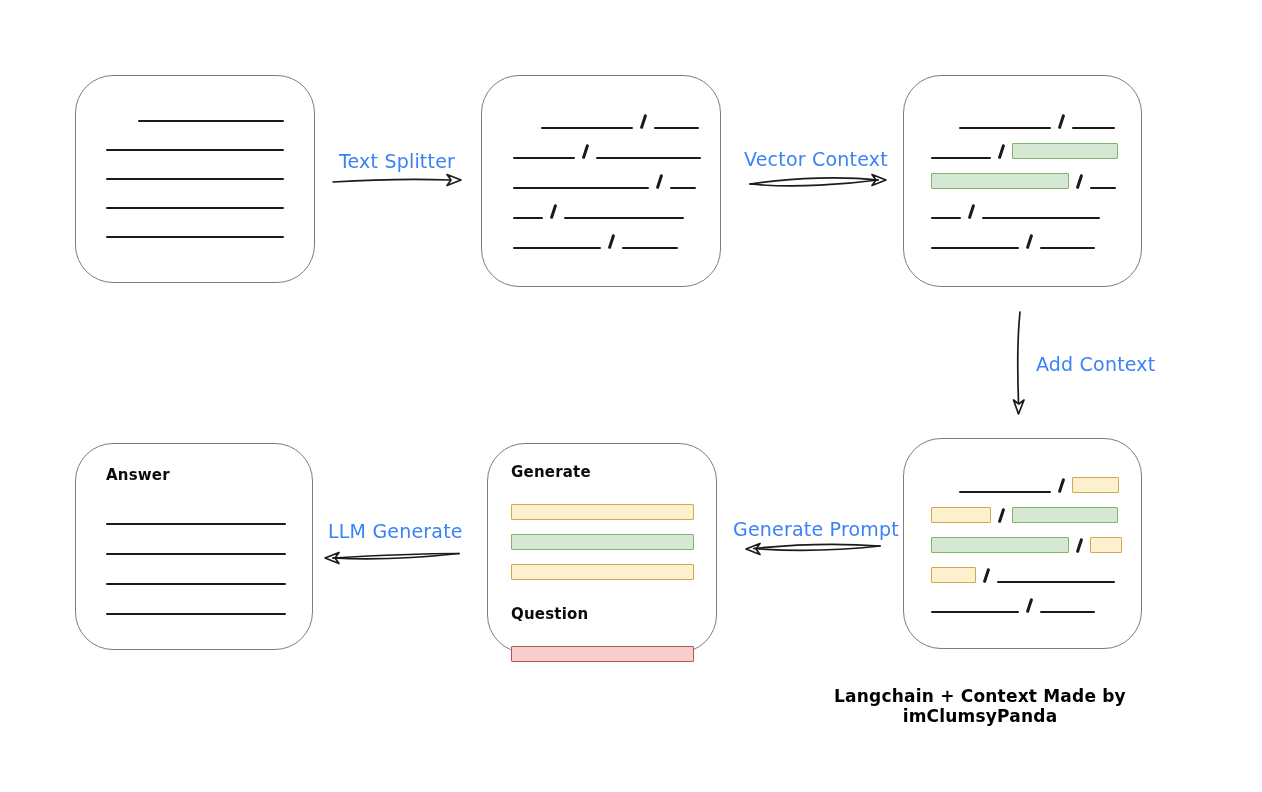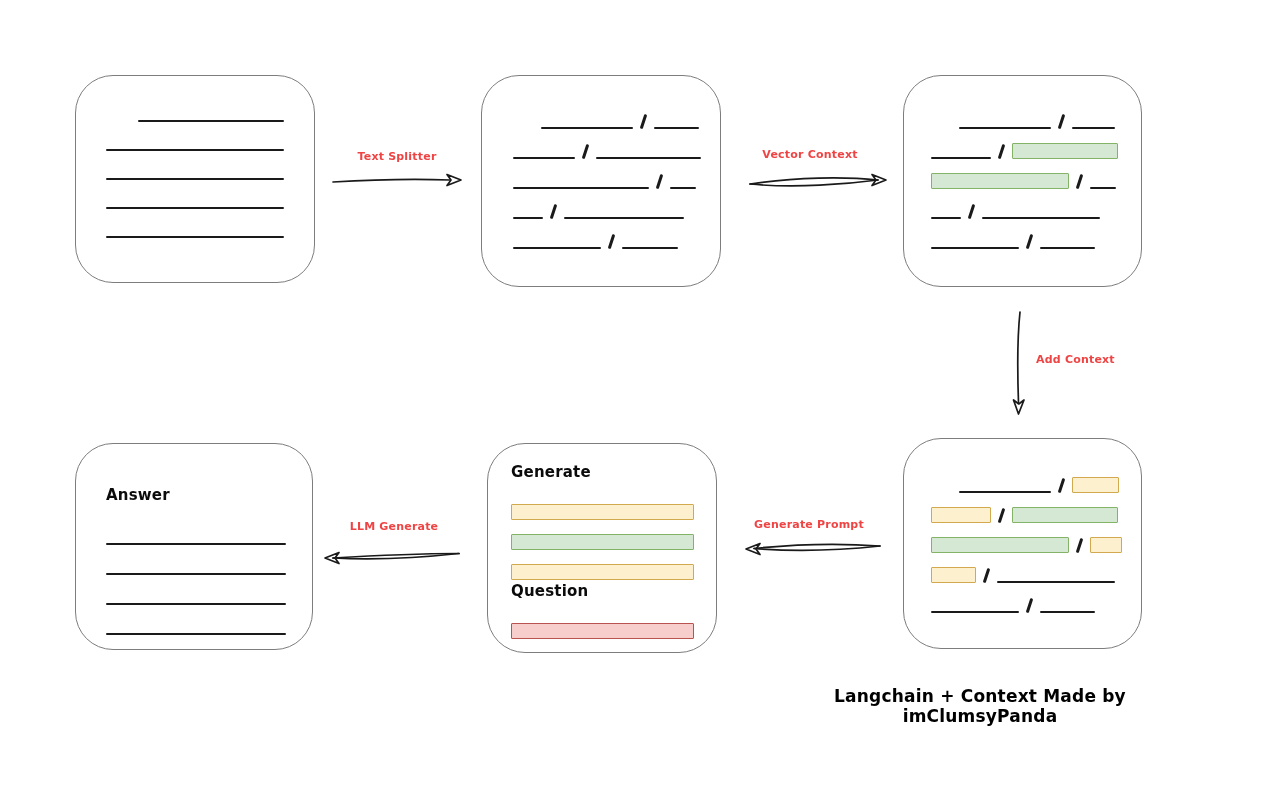--- a/index.html
+++ b/index.html
@@ -19,26 +19,26 @@
   .box-document .chunk-row { height:29px; }
   .hline { display:inline-block; height:1.8px; background:#1a1a1a; border-radius:1px; }
   .slash { display:inline-block; width:2.6px; height:15px; background:#1a1a1a; border-radius:1.3px;
            transform:rotate(18deg); margin:0 9px 0 9px; }
   .bar { display:inline-block; height:16px; border-radius:1px; }
   .bar.green  { background:#d5e8d4; border:1.6px solid #82b366; }
   .bar.yellow { background:#fdf0ce; border:1.6px solid #d2a94f; }
   .bar.red    { background:#f8cecc; border:1.6px solid #b85450; }
 
   .node-title { font-size:15px; font-weight:600; letter-spacing:.2px; color:#0b0b0b; }
-  .box-answer .node-title { margin-bottom:11px;margin-top:20px; }
+  .box-answer .node-title { margin-bottom:11px; }
   .box-prompt .node-title { margin-bottom:9px; }
-  .q-title { margin-top:2px; }
-
-  .arrow-label { position:absolute; font-size:11px; font-weight:700; letter-spacing:.2px;
-                 color:#ef4444; text-align:center; white-space:nowrap; }
+  .q-title { margin-top:25px; }
+
+  .arrow-label { position:absolute; font-size:19px; font-weight:400; letter-spacing:.2px;
+                 color:#3b82f6; text-align:center; white-space:nowrap; }
   .lbl-text-splitter   { left:331px;  top:150px; width:132px; }
   .lbl-vector-search   { left:744px;  top:148px; width:132px; }
   .lbl-add-context     { left:1036px; top:353px; width:110px; text-align:left; }
   .lbl-generate-prompt { left:733px;  top:518px; width:152px;text-align:center; }
   .lbl-llm-response    { left:328px;  top:520px; width:132px; }
 
   .caption { position:absolute; left:760px; top:686px; width:440px; text-align:center;
              font-size:17px; font-weight:600; letter-spacing:.2px; color:#000; }
 
   svg.arrows { position:absolute; left:0; top:0; width:1262px; height:792px; pointer-events:none; }

